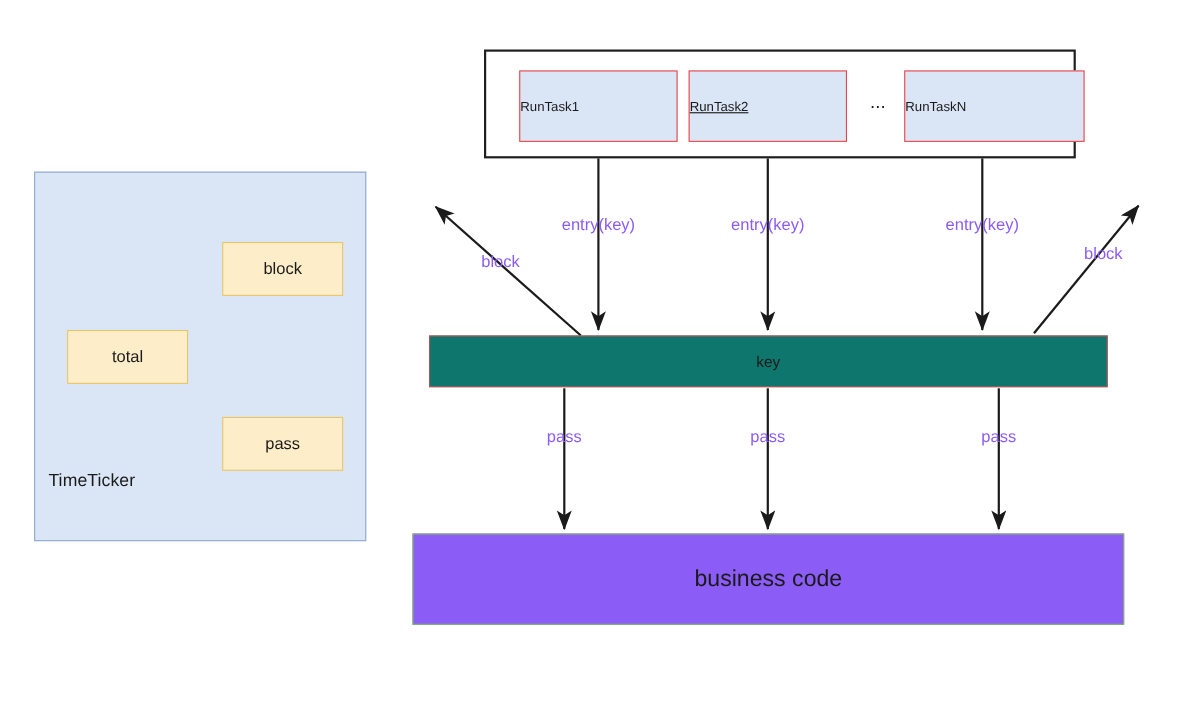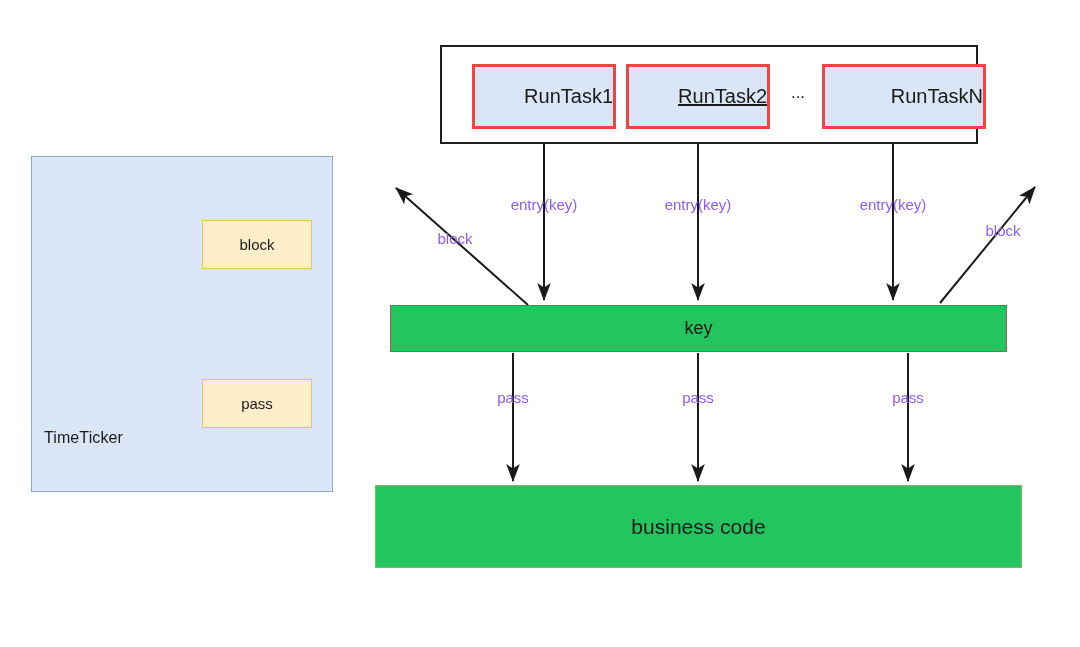--- a/index.html
+++ b/index.html
@@ -49,58 +49,58 @@
 
   
   .task-container {
     left: 440px; top: 45px;
     width: 538px; height: 99px;
     background: #ffffff;
     border: 2px solid #1f1f1f;
   }
   .task-box {
     background: #dae5f6;
-    border: 3px solid #ef4444;
+    border: 1px solid #ef4444;
     display: flex;
     align-items: center;
-    justify-content: flex-end;
-    font-size: 20px;
+    justify-content: flex-start;
+    font-size: 12px;
     color: #1a1a1a;
     height: 65px;
     top: 64px;
   }
   .task-1 { left: 472px; width: 144px; }
   .task-2 { left: 626px; width: 144px; text-decoration: underline; }
   .task-n { left: 822px; width: 164px; }
   .ellipsis {
     left: 780px; top: 83px;
     width: 36px;
     text-align: center;
     font-size: 17px;
     color: #1a1a1a;
   }
 
   
   .key-bar {
     left: 390px; top: 305px;
     width: 617px; height: 47px;
-    background: #22c55e;
+    background: #0f766e;
     border: 1px solid #b85450;
     display: flex;
     align-items: center;
     justify-content: center;
-    font-size: 18px;
+    font-size: 14px;
     color: #1a1a1a;
   }
 
   
   .biz-bar {
     left: 375px; top: 485px;
     width: 647px; height: 83px;
-    background: #22c55e;
+    background: #8b5cf6;
     border: 1px solid #82b366;
     display: flex;
     align-items: center;
     justify-content: center;
     font-size: 21px;
     color: #1a1a1a;
   }
 
   
   .edge-label {
@@ -141,20 +141,23 @@
     <line x1="513" y1="353" x2="513" y2="481" stroke="#1a1a1a" stroke-width="2" marker-end="url(#arrowhead)"></line>
     <line x1="698" y1="353" x2="698" y2="481" stroke="#1a1a1a" stroke-width="2" marker-end="url(#arrowhead)"></line>
     <line x1="908" y1="353" x2="908" y2="481" stroke="#1a1a1a" stroke-width="2" marker-end="url(#arrowhead)"></line>
   </svg>
 
   <div class="abs ticker-panel"></div>
 
   <div class="abs sub-box box-block">
     <span>block</span>
   </div>
+  <div class="abs sub-box box-total">
+    <span>total</span>
+  </div>
   <div class="abs sub-box box-pass">
     <span>pass</span>
   </div>
 
   <div class="abs ticker-label">TimeTicker</div>
 
   <div class="abs task-container"></div>
 
   <div class="abs task-box task-1">
     <span>RunTask1</span>

